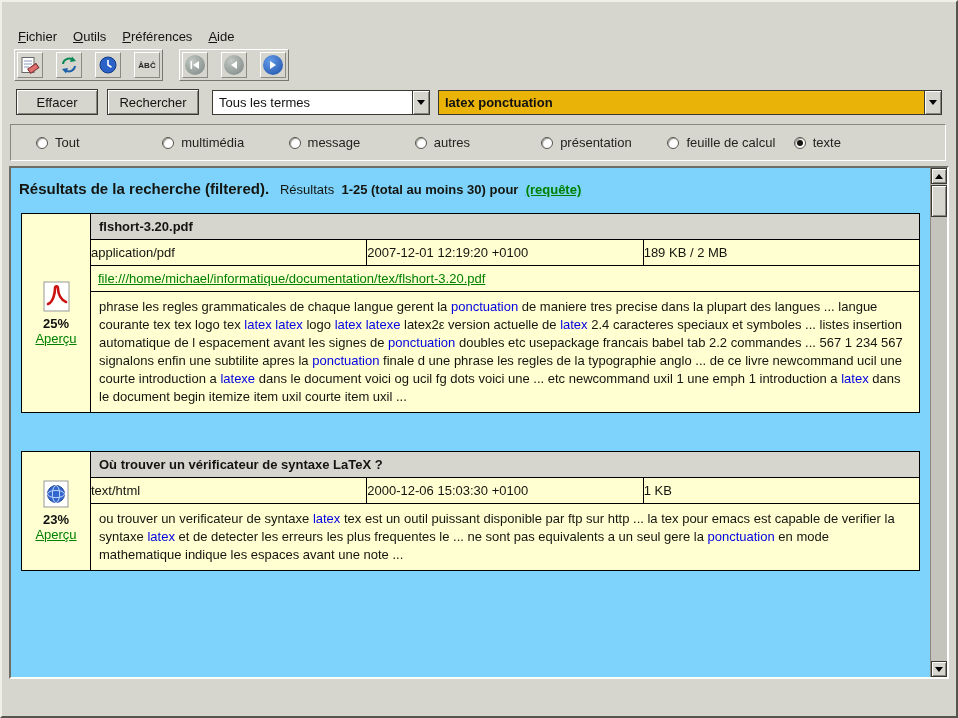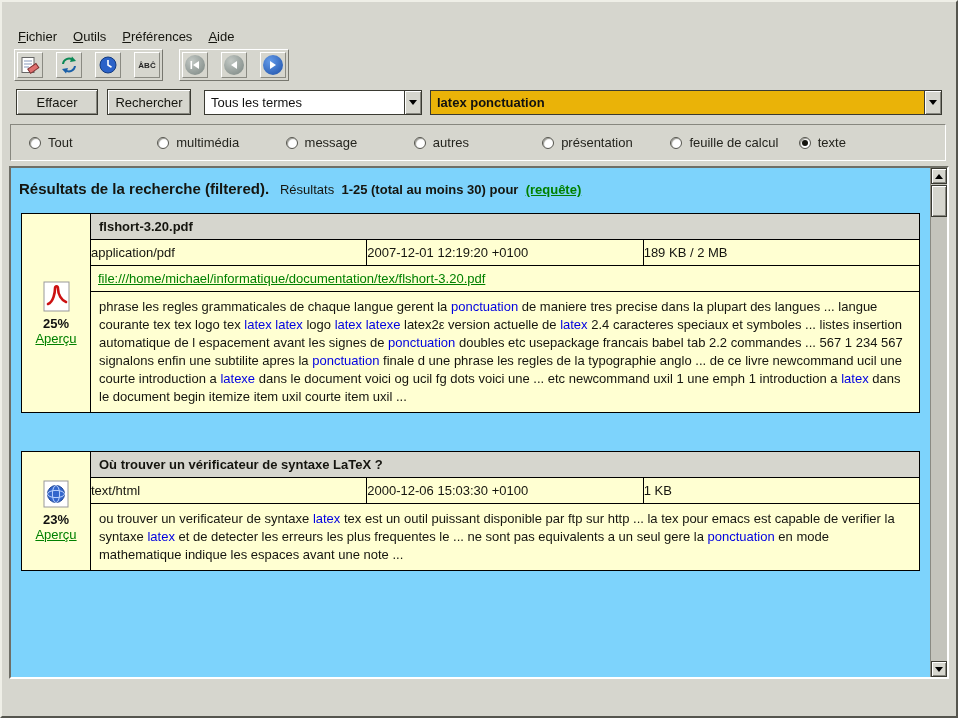--- a/index.html
+++ b/index.html
@@ -54,21 +54,21 @@
   .combo-input { flex:1; border:0; outline:0; background:#eab308; font-family:"Liberation Sans",sans-serif; font-size:13px; padding:0 6px; color:#111;font-weight:bold; }
   .combo-arrow { width:17px; background:#d6d6ce; border-left:1px solid #3a3a32;
     box-shadow:inset 1px 1px 0 #ffffff, inset -1px -1px 0 #87877f;
     display:flex; align-items:center; justify-content:center; }
   .tri-down { width:0; height:0; border-left:4px solid transparent; border-right:4px solid transparent; border-top:5px solid #000; }
   .tri-up { width:0; height:0; border-left:4px solid transparent; border-right:4px solid transparent; border-bottom:5px solid #000; }
 
   
   .filter-row { position:absolute; top:122px; left:8px; right:10px; height:37px;
     border:1px solid; border-color:#87877f #ffffff #ffffff #87877f;
-    display:flex; align-items:center; padding:0 18px; }
+    display:flex; align-items:center; padding:0 25px; }
   .radio-item { display:flex; align-items:center; gap:7px; width:131px; font-size:13px; color:#24241e; }
   .radio { width:12px; height:12px; border-radius:50%; background:#fff; border:1px solid #55554e;
     box-shadow:inset 1px 1px 1px #9a9a92; position:relative; flex:0 0 auto; }
   .radio.sel::after { content:""; position:absolute; inset:2px; background:#15150f; border-radius:50%; }
 
   
   .results { position:absolute; top:164px; left:7px; right:7px; height:513px;
     background:#7dd3fc; border:2px solid; border-color:#6e6e66 #ffffff #ffffff #6e6e66; }
   .results-inner { position:absolute; top:0; left:0; right:17px; bottom:0; overflow:hidden; padding:4px 2px 0 2px; }
 
@@ -172,21 +172,21 @@
               <polygon points="4,3 10,7 4,11" fill="#ffffff"></polygon>
             </svg>
         </span>
       </div>
     </div>
   </div>
 
   <div class="search-row">
     <button class="btn" style="width:82px; justify-content:center;">Effacer</button>
     <div style="width:9px;"></div>
-    <button class="btn" style="width:84px; justify-content:center;">Rechercher</button>
+    <button class="btn" style="width:92px; justify-content:center;">Rechercher</button>
     <div style="width:13px;"></div>
     <div class="combo" style="width:218px;">
       <div class="combo-text">Tous les termes</div>
       <div class="combo-arrow">
           <span class="tri-down"></span>
         </div>
     </div>
     <div style="width:8px;"></div>
     <div class="combo" style="flex:1;">
       <input class="combo-input" value="latex ponctuation" style="">

